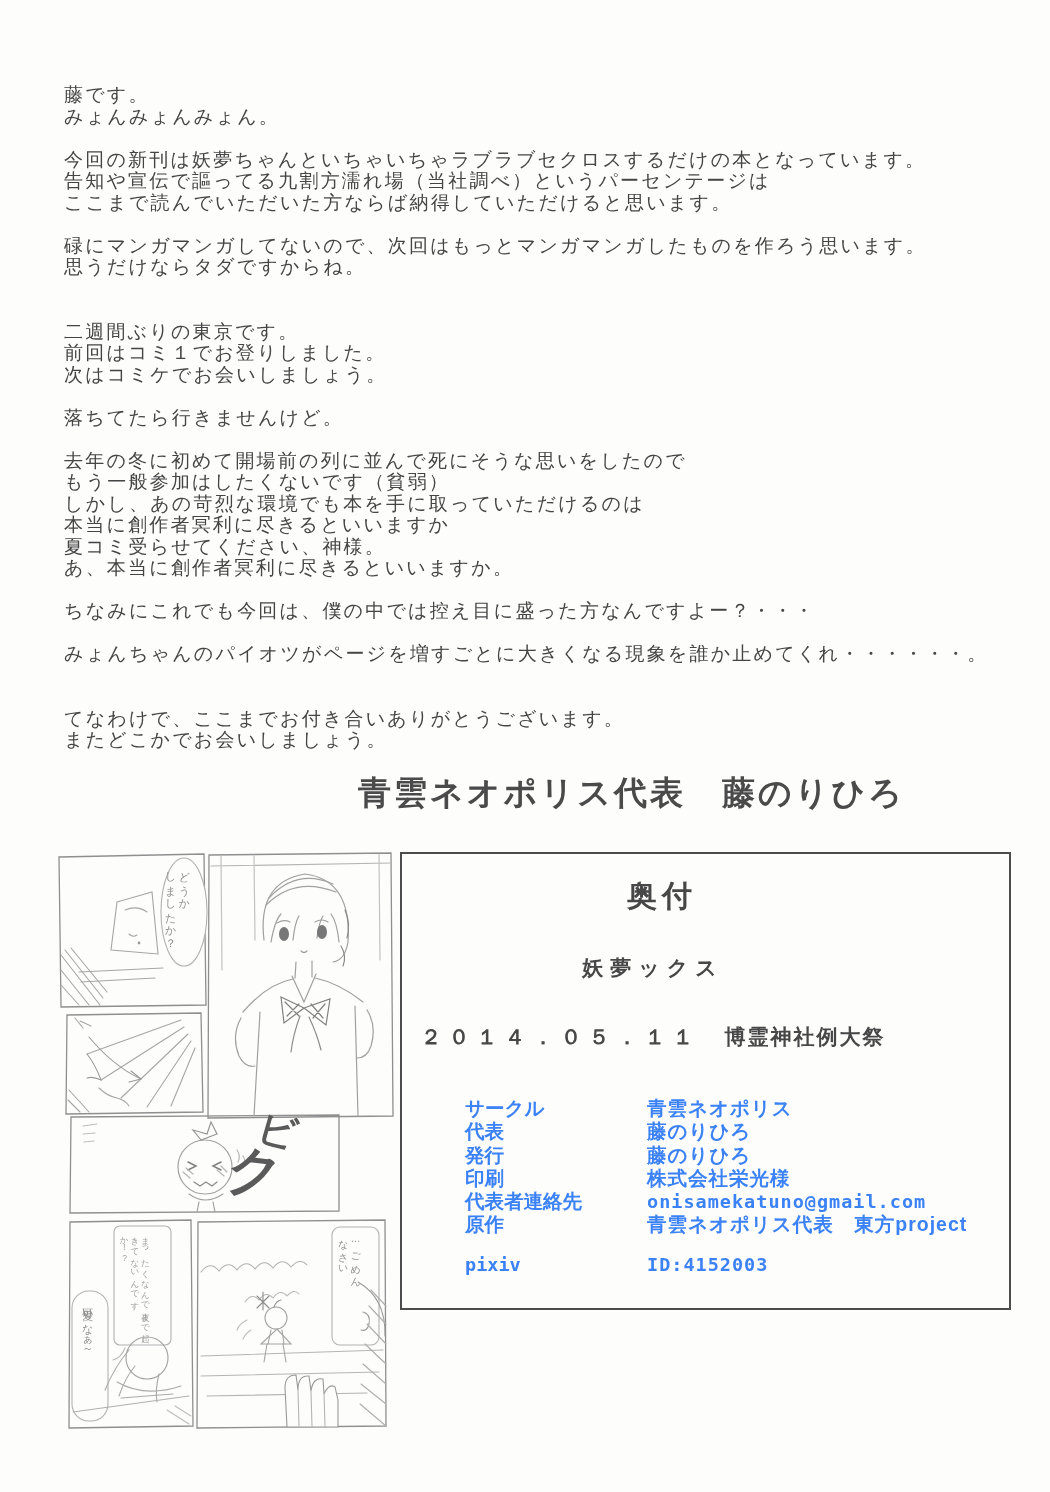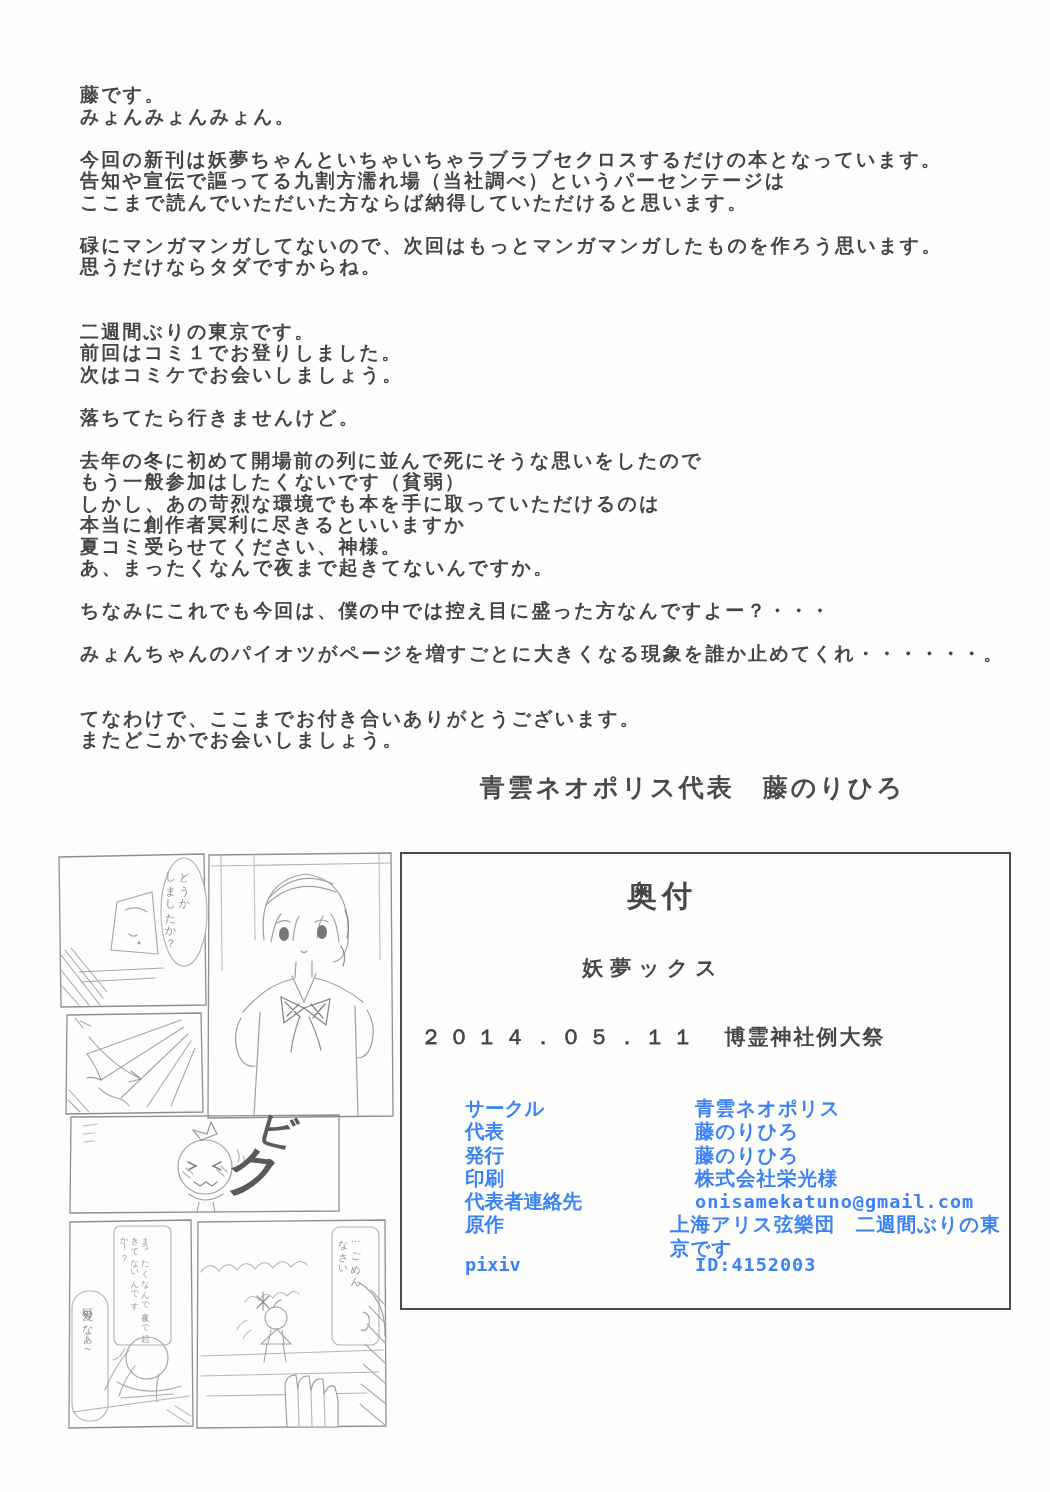--- a/index.html
+++ b/index.html
@@ -6,29 +6,29 @@
   body{
     width:1050px;height:1492px;
     background:#ffffff;
     font-family:"Liberation Sans",sans-serif;
     position:relative;overflow:hidden;
   }
   .page{position:absolute;inset:0;background:#fdfdfc;color:#3f3f3f;}
 
   
   .afterword{
-    position:absolute;left:80px;top:84px;
-    font-size:19px;font-weight:bold;letter-spacing:2.2px;
+    position:absolute;left:64px;top:84px;
+    font-size:19px;font-weight:normal;letter-spacing:2.2px;
     color:#454545;
   }
   .tl{height:21.5px;line-height:21.5px;white-space:pre;}
 
   .signature{
     position:absolute;top:771px;right:145px;
-    font-size:25px;font-weight:bold;letter-spacing:3px;color:#4a4a4a;
+    font-size:33px;font-weight:bold;letter-spacing:3px;color:#4a4a4a;
   }
 
   
   .comic{position:absolute;left:55px;top:850px;width:340px;height:580px;}
   .comic svg{position:absolute;left:0;top:0;}
   .vtext{
     position:absolute;
     writing-mode:vertical-rl;text-orientation:upright;
     color:#8d8d8d;letter-spacing:1px;line-height:1.25;
   }
@@ -45,21 +45,21 @@
   .col-head{width:100%;padding-right:105px;box-sizing:border-box;text-align:center;color:#474747;}
   .okuzuke{margin-top:22px;font-size:30px;font-weight:bold;letter-spacing:5px;margin-left:18px;}
   .booktitle{margin-top:37px;font-size:21px;font-weight:bold;letter-spacing:7px;}
   .eventline{margin-top:41px;font-size:21px;font-weight:bold;}
   .eventline .date{letter-spacing:7px;margin-right:24px;}
   .eventline .event{letter-spacing:2px;}
 
   .rows{position:absolute;left:63px;top:243px;font-size:19.5px;font-weight:bold;color:#3b82f6;}
   .crow{display:flex;height:23.3px;line-height:23.3px;}
   .crow .lab{width:182px;}
-  .crow .val{letter-spacing:1px;margin-left:48px;}
+  .crow .val{letter-spacing:1px;}
   .mono{font-family:"DejaVu Sans Mono",monospace;font-size:18.5px;font-weight:bold;letter-spacing:0;}
   .pixivrow{margin-top:16px;}
 </style>
 </head>
 <body>
 
 <div class="page">
 
   <div class="afterword">
     <div class="tl">藤です。</div>
@@ -77,21 +77,21 @@
     <div class="tl">前回はコミ１でお登りしました。</div>
     <div class="tl">次はコミケでお会いしましょう。</div>
     <div class="tl"></div>
     <div class="tl">落ちてたら行きませんけど。</div>
     <div class="tl"></div>
     <div class="tl">去年の冬に初めて開場前の列に並んで死にそうな思いをしたので</div>
     <div class="tl">もう一般参加はしたくないです（貧弱）</div>
     <div class="tl">しかし、あの苛烈な環境でも本を手に取っていただけるのは</div>
     <div class="tl">本当に創作者冥利に尽きるといいますか</div>
     <div class="tl">夏コミ受らせてください、神様。</div>
-    <div class="tl">あ、まったくなんで夜まで起きてないんですか。</div>
+    <div class="tl">あ、本当に創作者冥利に尽きるといいますか。</div>
     <div class="tl"></div>
     <div class="tl">ちなみにこれでも今回は、僕の中では控え目に盛った方なんですよー？・・・</div>
     <div class="tl"></div>
     <div class="tl">みょんちゃんのパイオツがページを増すごとに大きくなる現象を誰か止めてくれ・・・・・・。</div>
     <div class="tl"></div>
     <div class="tl"></div>
     <div class="tl">てなわけで、ここまでお付き合いありがとうございます。</div>
     <div class="tl">またどこかでお会いしましょう。</div>
   </div>
 
@@ -235,21 +235,21 @@
       <div class="crow">
         <div class="lab">印刷</div>
         <div class="val">株式会社栄光様</div>
       </div>
       <div class="crow">
         <div class="lab">代表者連絡先</div>
         <div class="val mono">onisamekatuno@gmail.com</div>
       </div>
       <div class="crow">
         <div class="lab">原作</div>
-        <div class="val">上海アリス弦樂団　二週間ぶりの東京です</div>
+        <div class="val">青雲ネオポリス代表　東方project</div>
       </div>
       <div class="crow pixivrow">
         <div class="lab mono">pixiv</div>
         <div class="val mono">ID:4152003</div>
       </div>
     </div>
   </div>
 
 </div>
 

